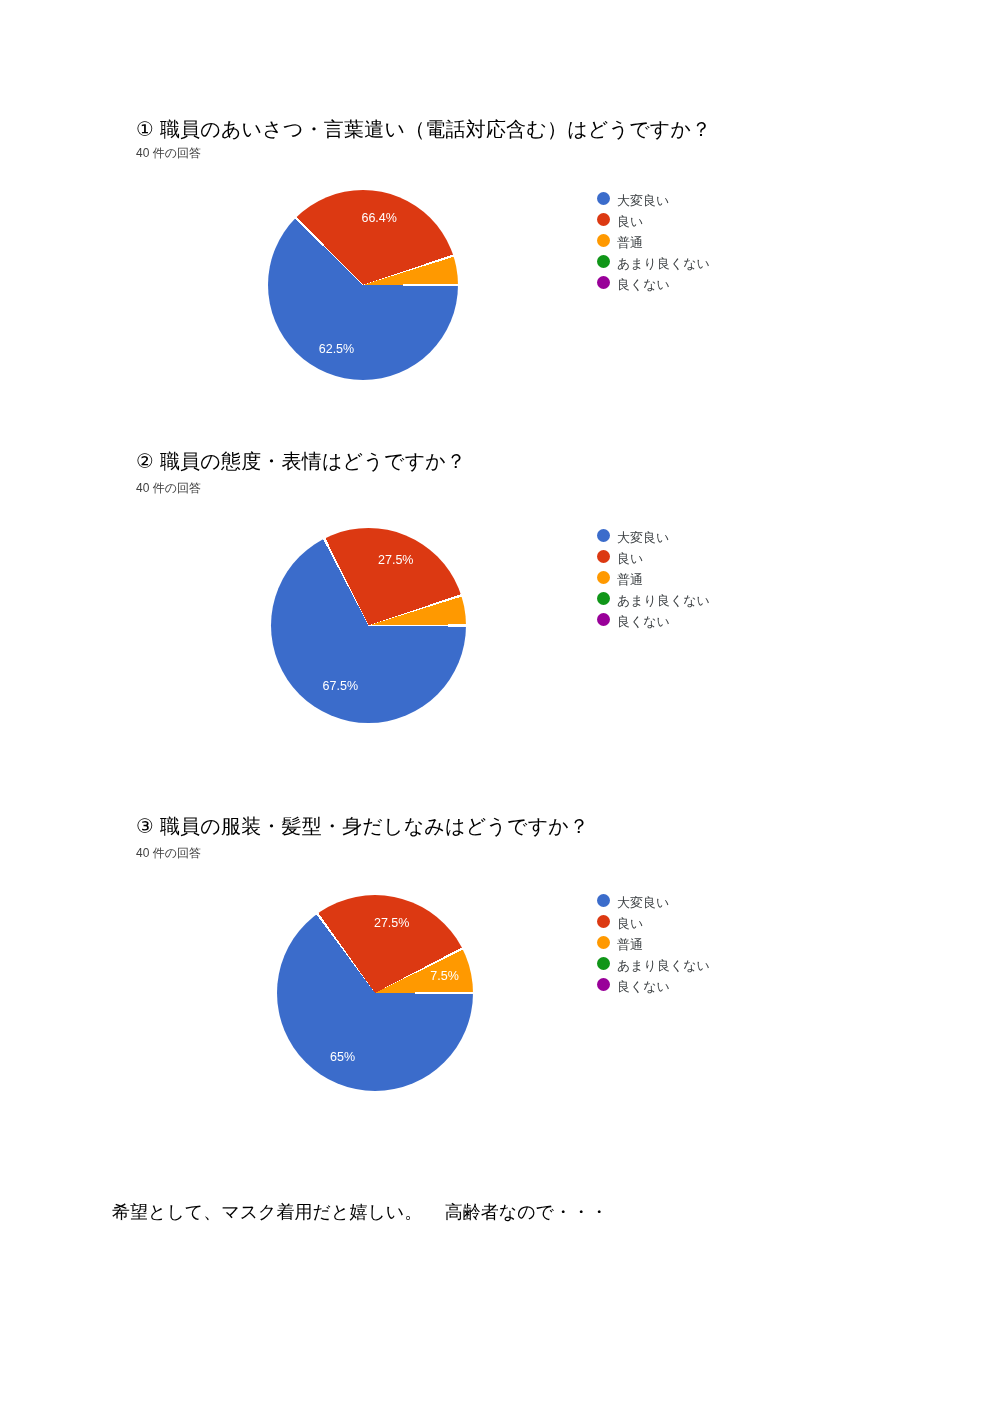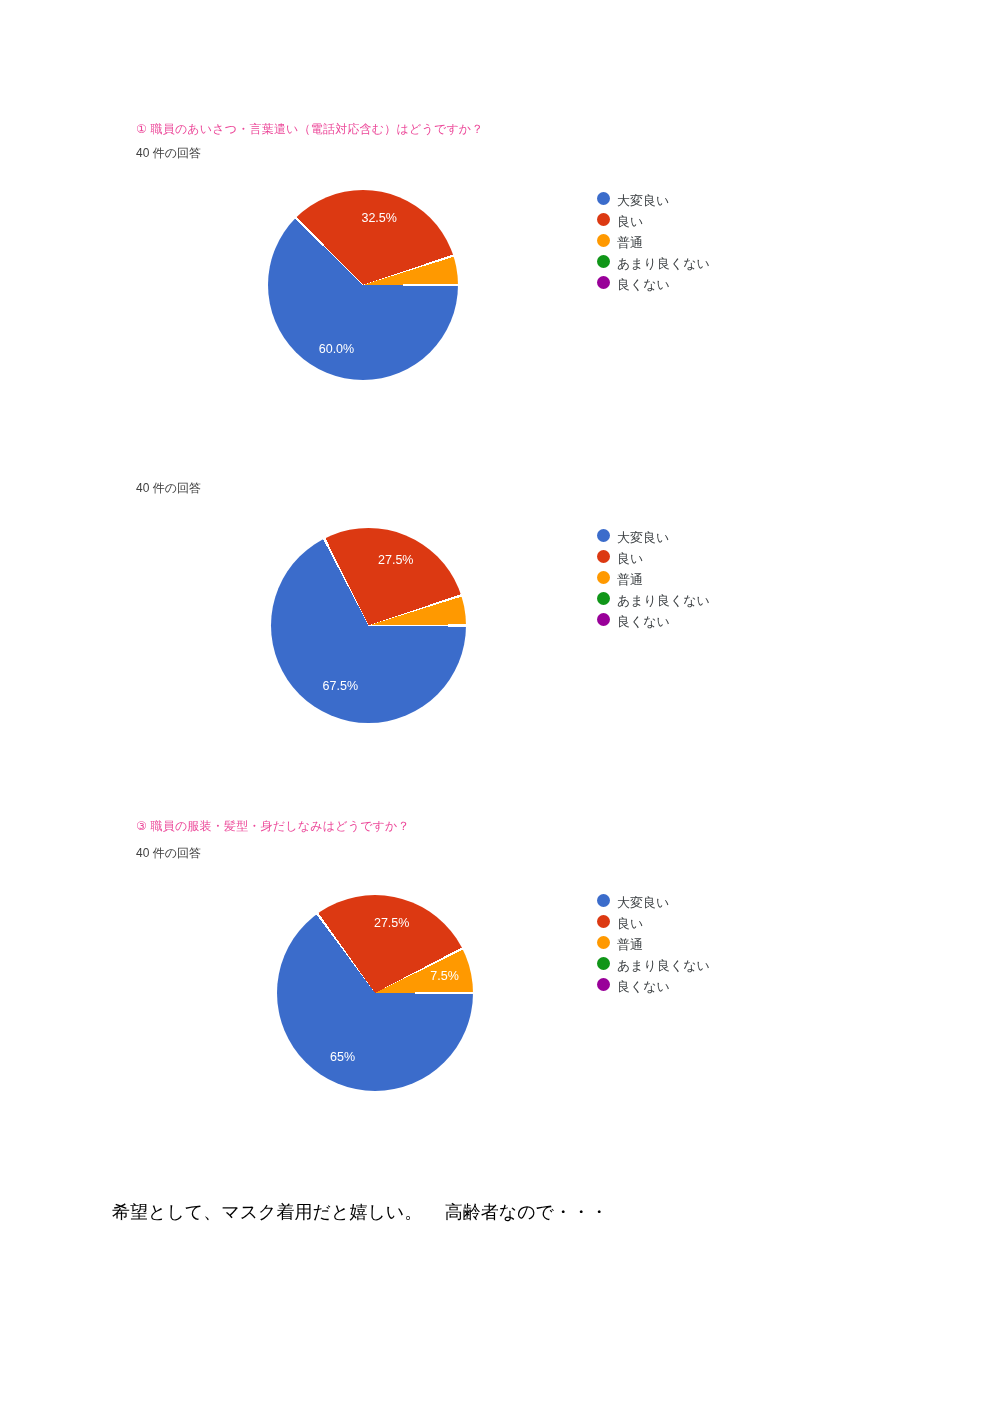--- a/index.html
+++ b/index.html
@@ -9,23 +9,23 @@
     position:relative;
     width:1000px;
     height:1415px;
     background:#ffffff;
     margin:0 auto;
     overflow:hidden;
   }
   .q-heading {
     position:absolute;
     left:136px;
-    font-size:12px;
+    font-size:20px;
     line-height:22px;
-    color:#ec4899;
+    color:#000000;
     letter-spacing:0.2px;
     white-space:nowrap;
   }
   .q-count {
     position:absolute;
     left:136px;
     font-size:12px;
     line-height:16px;
     color:#404040;
     white-space:nowrap;
@@ -92,22 +92,22 @@
   #footnote-line2 { top:1200px;text-align:center; }
 </style>
 </head>
 <body>
 
 <div class="page">
 
   <div class="q-heading" id="q1-title">① 職員のあいさつ・言葉遣い（電話対応含む）はどうですか？</div>
   <div class="q-count" id="q1-count">40 件の回答</div>
   <div class="pie" id="pie-0" style="background: conic-gradient(from 90deg, rgb(255, 255, 255) 0%, rgb(255, 255, 255) 0.2%, rgb(59, 108, 203) 0.2%, rgb(59, 108, 203) 62.3%, rgb(255, 255, 255) 62.3%, rgb(255, 255, 255) 62.5%, rgb(255, 255, 255) 62.5%, rgb(255, 255, 255) 62.7%, rgb(220, 57, 18) 62.7%, rgb(220, 57, 18) 94.8%, rgb(255, 255, 255) 94.8%, rgb(255, 255, 255) 95%, rgb(255, 255, 255) 95%, rgb(255, 255, 255) 95.2%, rgb(255, 153, 0) 95.2%, rgb(255, 153, 0) 99.8%, rgb(255, 255, 255) 99.8%, rgb(255, 255, 255) 100%);">
-      <span class="slice-label" style="left: 36.0321%; top: 83.7216%;">60.0%</span>
-      <span class="slice-label" style="left: 58.5208%; top: 14.5085%;">32.5%</span>
+      <span class="slice-label" style="left: 36.0321%; top: 83.7216%;">62.5%</span>
+      <span class="slice-label" style="left: 58.5208%; top: 14.5085%;">66.4%</span>
     </div>
   <div class="legend" id="legend-0">
       <div class="legend-item">
         <span class="legend-dot" style="background: rgb(59, 108, 203);"></span>
         <span class="legend-label">大変良い</span>
       </div>
       <div class="legend-item">
         <span class="legend-dot" style="background: rgb(220, 57, 18);"></span>
         <span class="legend-label">良い</span>
       </div>
@@ -118,20 +118,21 @@
       <div class="legend-item">
         <span class="legend-dot" style="background: rgb(16, 150, 24);"></span>
         <span class="legend-label">あまり良くない</span>
       </div>
       <div class="legend-item">
         <span class="legend-dot" style="background: rgb(153, 0, 153);"></span>
         <span class="legend-label">良くない</span>
       </div>
     </div>
 
+  <div class="q-heading" id="q2-title">② 職員の態度・表情はどうですか？</div>
   <div class="q-count" id="q2-count">40 件の回答</div>
   <div class="pie" id="pie-1" style="background: conic-gradient(from 90deg, rgb(255, 255, 255) 0%, rgb(255, 255, 255) 0.2%, rgb(59, 108, 203) 0.2%, rgb(59, 108, 203) 67.3%, rgb(255, 255, 255) 67.3%, rgb(255, 255, 255) 67.5%, rgb(255, 255, 255) 67.5%, rgb(255, 255, 255) 67.7%, rgb(220, 57, 18) 67.7%, rgb(220, 57, 18) 94.8%, rgb(255, 255, 255) 94.8%, rgb(255, 255, 255) 95%, rgb(255, 255, 255) 95%, rgb(255, 255, 255) 95.2%, rgb(255, 153, 0) 95.2%, rgb(255, 153, 0) 99.8%, rgb(255, 255, 255) 99.8%, rgb(255, 255, 255) 100%);">
       <span class="slice-label" style="left: 30.9288%; top: 81.1214%; padding-left: 18px;">67.5%</span>
       <span class="slice-label" style="left: 63.9679%; top: 16.2784%;">27.5%</span>
     </div>
   <div class="legend" id="legend-1">
       <div class="legend-item">
         <span class="legend-dot" style="background: rgb(59, 108, 203);"></span>
         <span class="legend-label">大変良い</span>
       </div>

